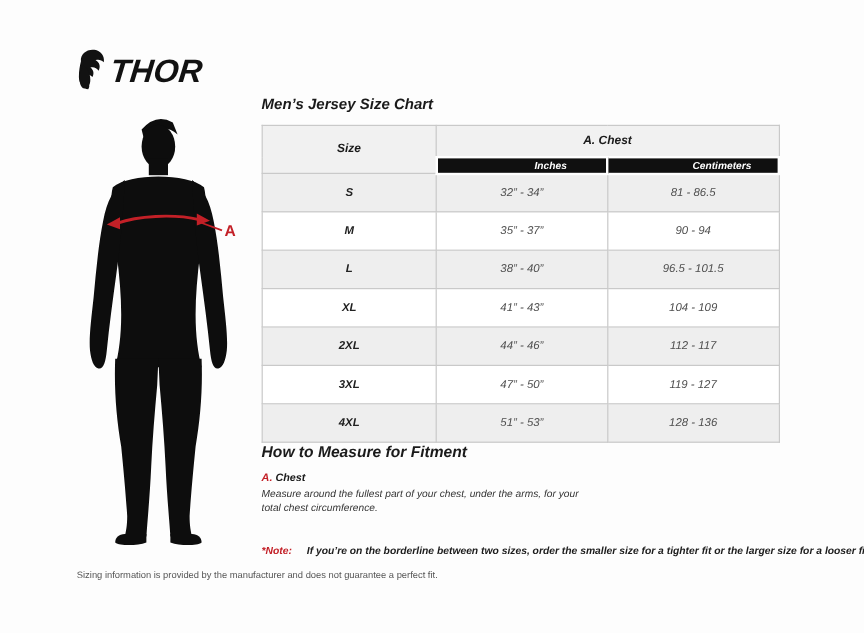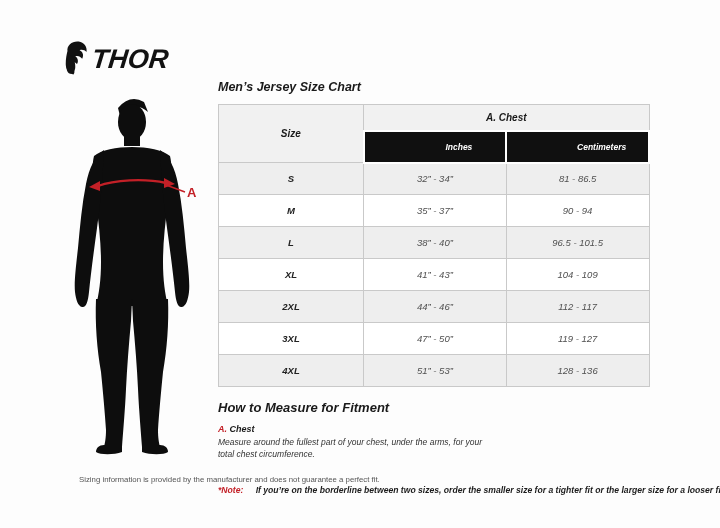--- a/index.html
+++ b/index.html
@@ -34,39 +34,39 @@
   .figure{position:absolute;left:52px;top:92px;width:165px;height:365px;}
   
   .content{position:absolute;left:218px;top:80px;width:432px;font-style:italic;}
   .chart-title{font-size:12.5px;font-weight:bold;line-height:14px;}
   table{width:100%;border-collapse:collapse;margin-top:10px;table-layout:fixed;}
   th,td{border:1px solid var(--border);text-align:center;vertical-align:middle;}
   th.size-head{width:145px;background:var(--head-gray);font-size:10px;font-weight:bold;}
   th.group-head{background:var(--head-gray);font-size:10px;font-weight:bold;height:26px;}
   tr.subhead th{
     background:var(--header-bg);color:#ffffff;
-    font-size:8.5px;font-weight:bold;height:32px;
+    font-size:8.5px;font-weight:bold;height:14px;
     border:2px solid #ffffff;
     padding-left:48px;
   }
   tbody tr{height:32px;}
   tbody tr:nth-child(odd) td{background:var(--row-alt);}
   tbody tr:nth-child(even) td{background:#ffffff;}
   td.size-cell{font-size:9.5px;font-weight:bold;color:#222;}
   td.val-cell{font-size:9.5px;color:var(--muted);}
   
-  .measure-heading{margin-top:13px;font-size:13px;font-weight:bold;line-height:15px;}
+  .measure-heading{font-size:13px;font-weight:bold;line-height:15px;}
   .measure-label{margin-top:9px;font-size:9px;font-weight:bold;}
   .red{color:var(--accent);}
   .measure-desc{margin-top:2px;font-size:8.5px;line-height:1.45;color:#333;max-width:310px;}
   .note{margin-top:24px;font-size:8.6px;font-weight:bold;white-space:nowrap;}
   .note .note-text{margin-left:10px;color:#1c1c1c;}
   
   .disclaimer{
-    position:absolute;left:79px;top:474px;width:310px;
+    position:absolute;left:64px;top:474px;width:310px;
     font-size:7.8px;line-height:1.5;color:#555;
   }
 </style>
 </head>
 <body>
 
 <div class="page">
 
   <div class="logo">
     <svg class="logo-icon" viewBox="0 0 30 40" aria-hidden="true">

